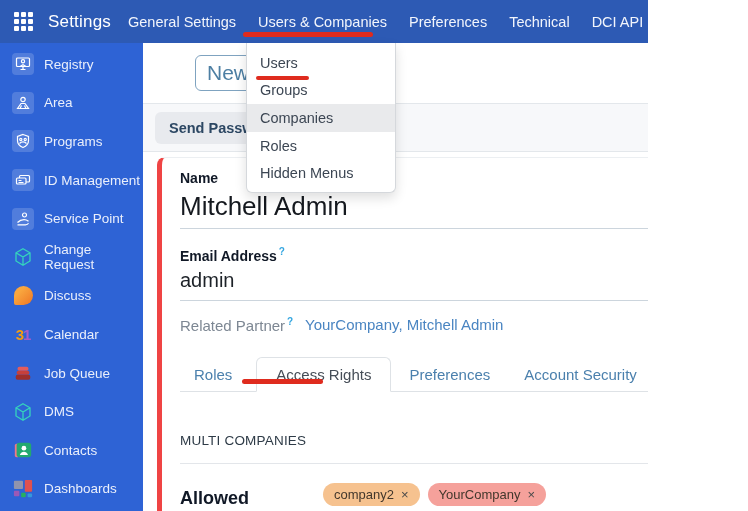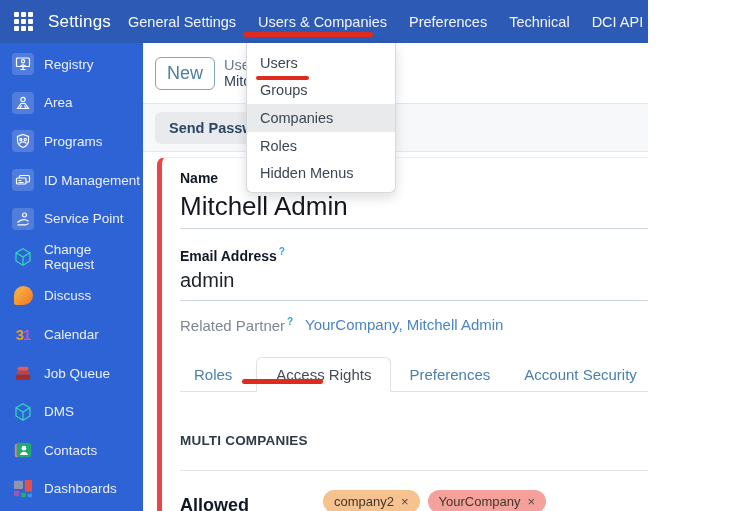--- a/index.html
+++ b/index.html
@@ -26,22 +26,22 @@
   .icon-plain { width:22px; height:22px; display:flex; align-items:center; justify-content:center; flex:none; }
   .discuss-blob { width:19px; height:19px; border-radius:50% 50% 50% 10%;
                   background:linear-gradient(135deg,#f9a63e 30%,#ee7524 100%); }
   .cal-digits { font-size:15px; font-weight:700; line-height:1; letter-spacing:-1px; }
   .cal-d3 { color:#f39c12; } .cal-d1 { color:#a85cc7; }
 
   
   .content { position:absolute; left:143px; top:43px; right:0; bottom:0; background:#fff; }
   .crumb-bar { height:60px; display:flex; align-items:center; padding-left:12px; background:#fff; }
   .new-btn { background:#fff; border:1px solid #7fa3c0; border-radius:6px; color:#4d7fa3;
-             font-size:18px; font-weight:500; padding:5px 11px; cursor:pointer;
-             font-family:"Liberation Sans",sans-serif; }
+             font-size:21px; font-weight:500; padding:5px 11px; cursor:pointer;
+             font-family:"Liberation Sans",sans-serif;margin-left:40px; }
   .breadcrumb { margin-left:9px; font-size:14.5px; line-height:16px; white-space:nowrap; overflow:hidden; }
   .crumb-link { color:#6b7a8d; cursor:pointer; }
   .crumb-current { color:#36435a; }
 
   .status-band { height:49px; background:#f7f8fa; border-top:1px solid #e3e7eb;
                  border-bottom:1px solid #e3e7eb; display:flex; align-items:center; padding-left:12px; }
   .send-btn { background:#e8eaee; border:none; border-radius:6px; color:#2c4763; font-weight:700;
               font-size:14.5px; padding:8px 14px; cursor:pointer; white-space:nowrap;
               font-family:"Liberation Sans",sans-serif; }
 
@@ -56,21 +56,21 @@
 
   .related-row { margin-top:15px; display:flex; align-items:center; }
   .rp-label { width:125px; flex:none; color:#7d8793; font-size:15px; }
   .rp-value { color:#4a85c2; font-size:15px; cursor:pointer;text-align:center; }
 
   .tabs { display:flex; margin-top:23px; border-bottom:1px solid #dee2e6; align-items:flex-end; }
   .tab { padding:8px 12px; font-size:15px; color:#4b80ad; cursor:pointer; margin-left:2px; white-space:nowrap; }
   .tab.active { background:#fff; border:1px solid #dee2e6; border-bottom:1px solid #fff;
                 margin-bottom:-1px; border-radius:6px 6px 0 0; color:#454d57; padding:8px 19px; margin-left:12px; }
   .tab-pane { padding-top:41px; }
-  .section-title { font-size:13.5px; font-weight:700; color:#2e3b47; padding-bottom:22px;
+  .section-title { font-size:13.5px; font-weight:400; color:#2e3b47; padding-bottom:15px;
                    border-bottom:1px solid #e3e6ea; letter-spacing:.2px; }
   .allowed-row { margin-top:19px; display:flex; align-items:flex-start; }
   .ac-label { width:143px; flex:none; font-size:18px; font-weight:700; color:#101826; padding-top:5px; }
   .tags-field { flex:1; border-bottom:1px solid #d9dee3; padding-bottom:7px; display:flex; gap:8px; }
   .tag { border-radius:12px; padding:4px 11px; font-size:13px; font-weight:500; color:#42372c;
          display:flex; align-items:center; gap:7px; cursor:pointer; white-space:nowrap; }
   .tag-orange { background:#f6c28f; }
   .tag-red { background:#f5a19b; }
   .tag-x { color:#4a4a4a; font-size:13px; cursor:pointer; }
 

